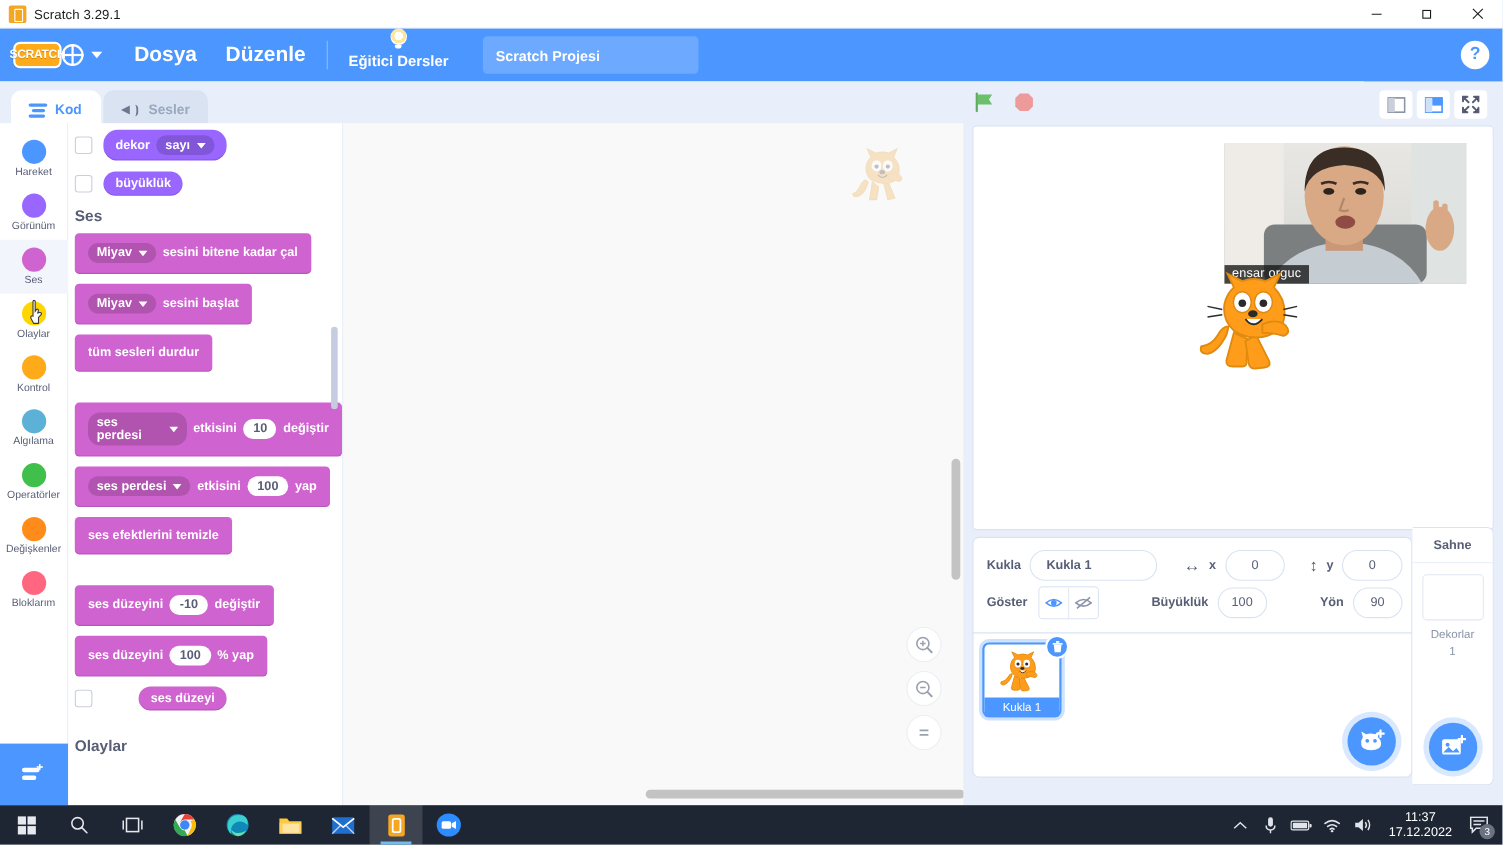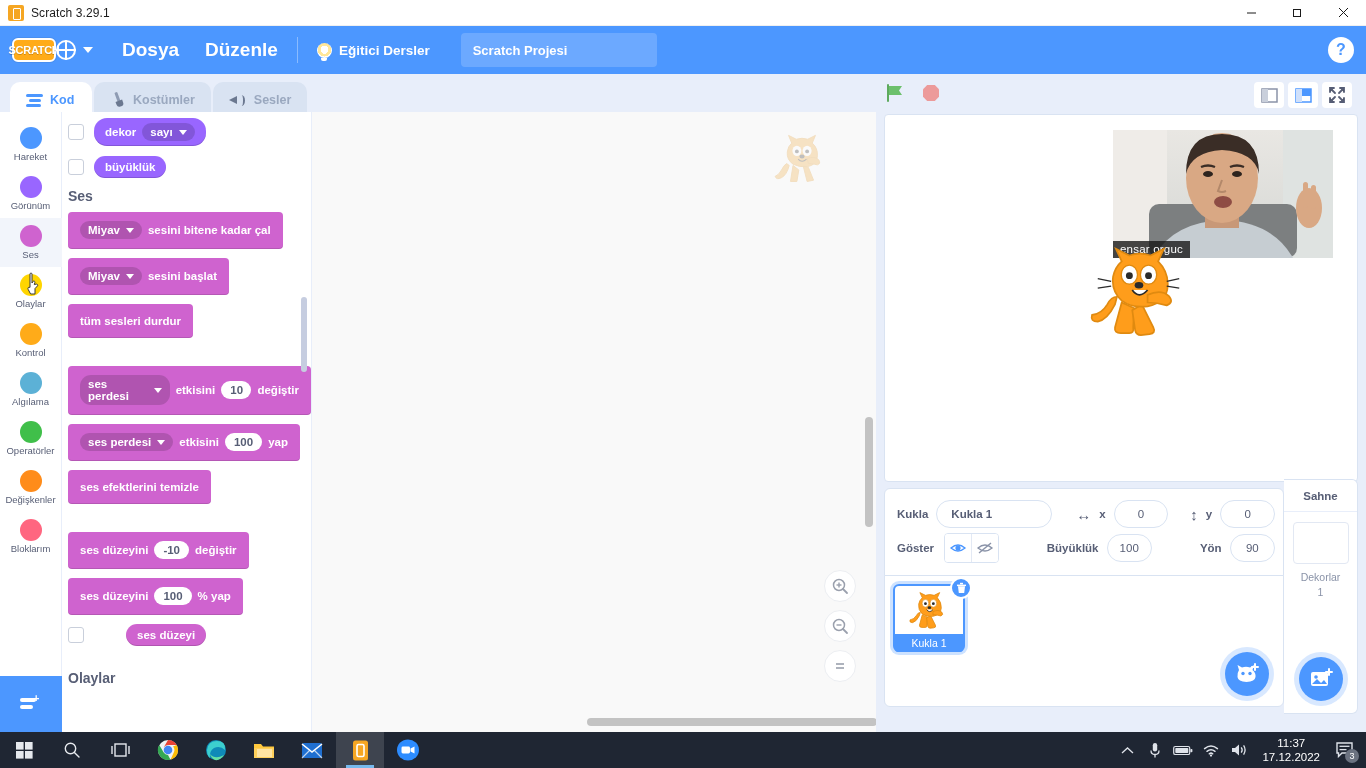--- a/index.html
+++ b/index.html
@@ -64,21 +64,21 @@
   }
   .caret-dn {
     width: 0; height: 0; border-left: 5px solid transparent; border-right: 5px solid transparent;
     border-top: 6px solid #fff; margin-left: 7px;
   }
   .menu-item {
     font-size: 19px; font-weight: bold; color: #fff;
     padding: 0 13px; height: 48px; display: flex; align-items: center; cursor: pointer;
   }
   .menu-sep { width: 1px; height: 26px; background: rgba(255,255,255,.35); margin: 0 6px; }
-  .tut-item { display: flex; align-items: center; gap: 7px; padding: 0 13px; height: 48px; cursor: pointer; }
+  .tut-item { display: flex; align-items: center; gap: 7px; padding: 0 13px; height: 48px; cursor: pointer; flex-direction: column; }
   .bulb {
     width: 15px; height: 15px; border-radius: 50%;
     background: radial-gradient(circle at 50% 45%, #fff 0 35%, #ffe79a 36% 60%, #fff 61%);
     position: relative; flex: none;
   }
   .bulb::after {
     content: ""; position: absolute; left: 50%; bottom: -3px; transform: translateX(-50%);
     width: 6px; height: 3px; background: #fff; border-radius: 0 0 2px 2px;
   }
   .project-name {
@@ -403,24 +403,20 @@
 
   <div class="tabs-row">
     <div class="tabs">
       <div class="tab active">
         <span class="ico-code">
             <i></i>
             <i></i>
             <i></i>
           </span>
         <span>Kod</span>
-      </div>
-      <div class="tab">
-        <span class="ico-brush"></span>
-        <span>Kostümler</span>
       </div>
       <div class="tab">
         <span class="ico-sound"></span>
         <span>Sesler</span>
       </div>
     </div>
   </div>
 
   <div class="stage-ctrls">
     <div class="flag-stop">

